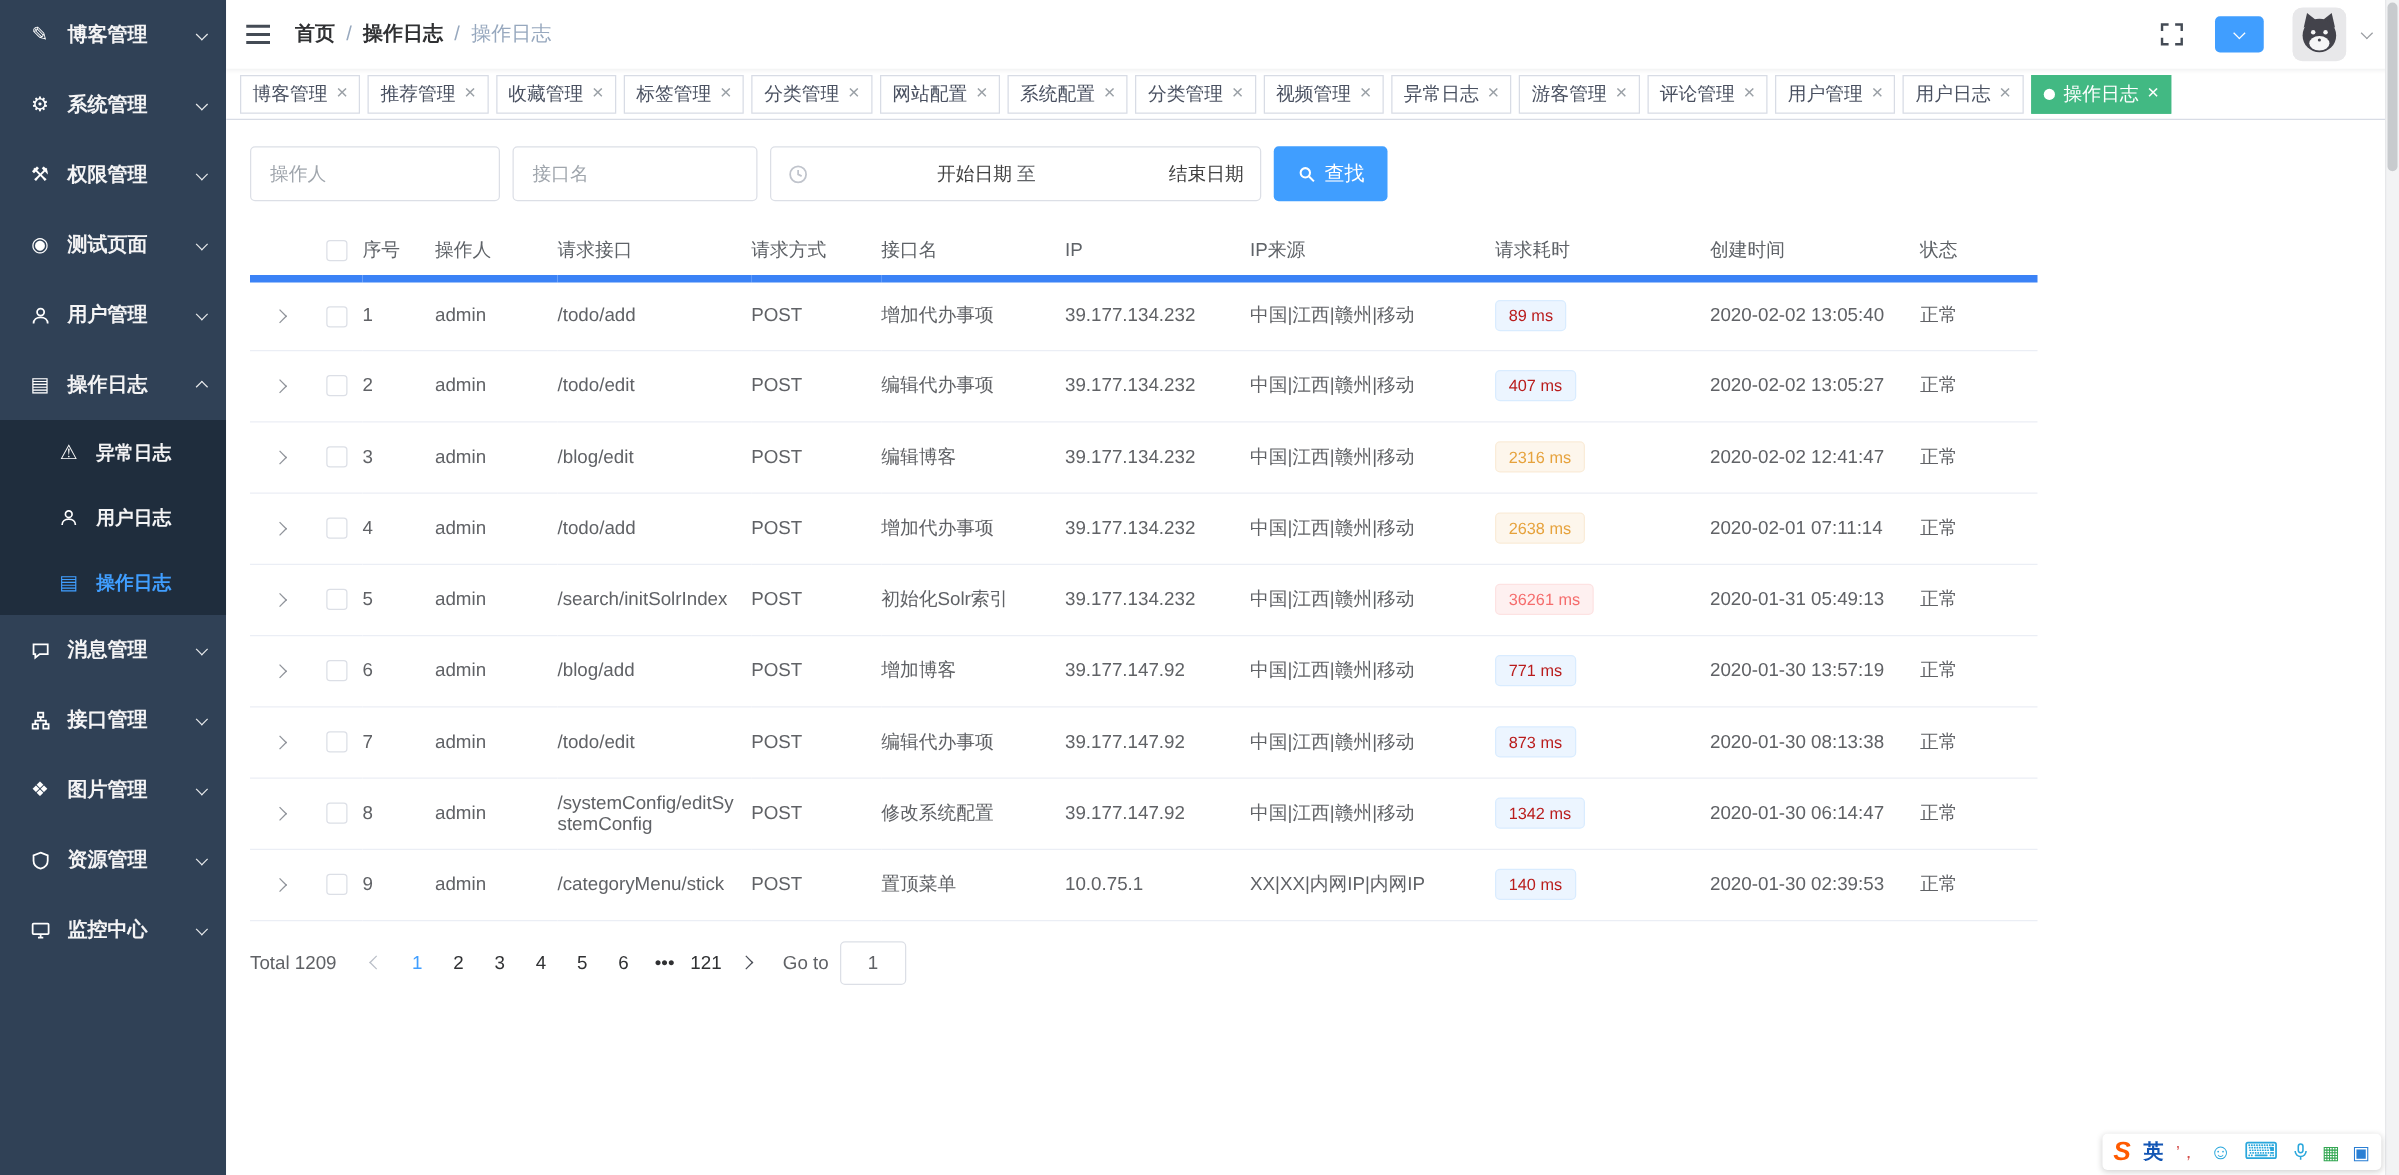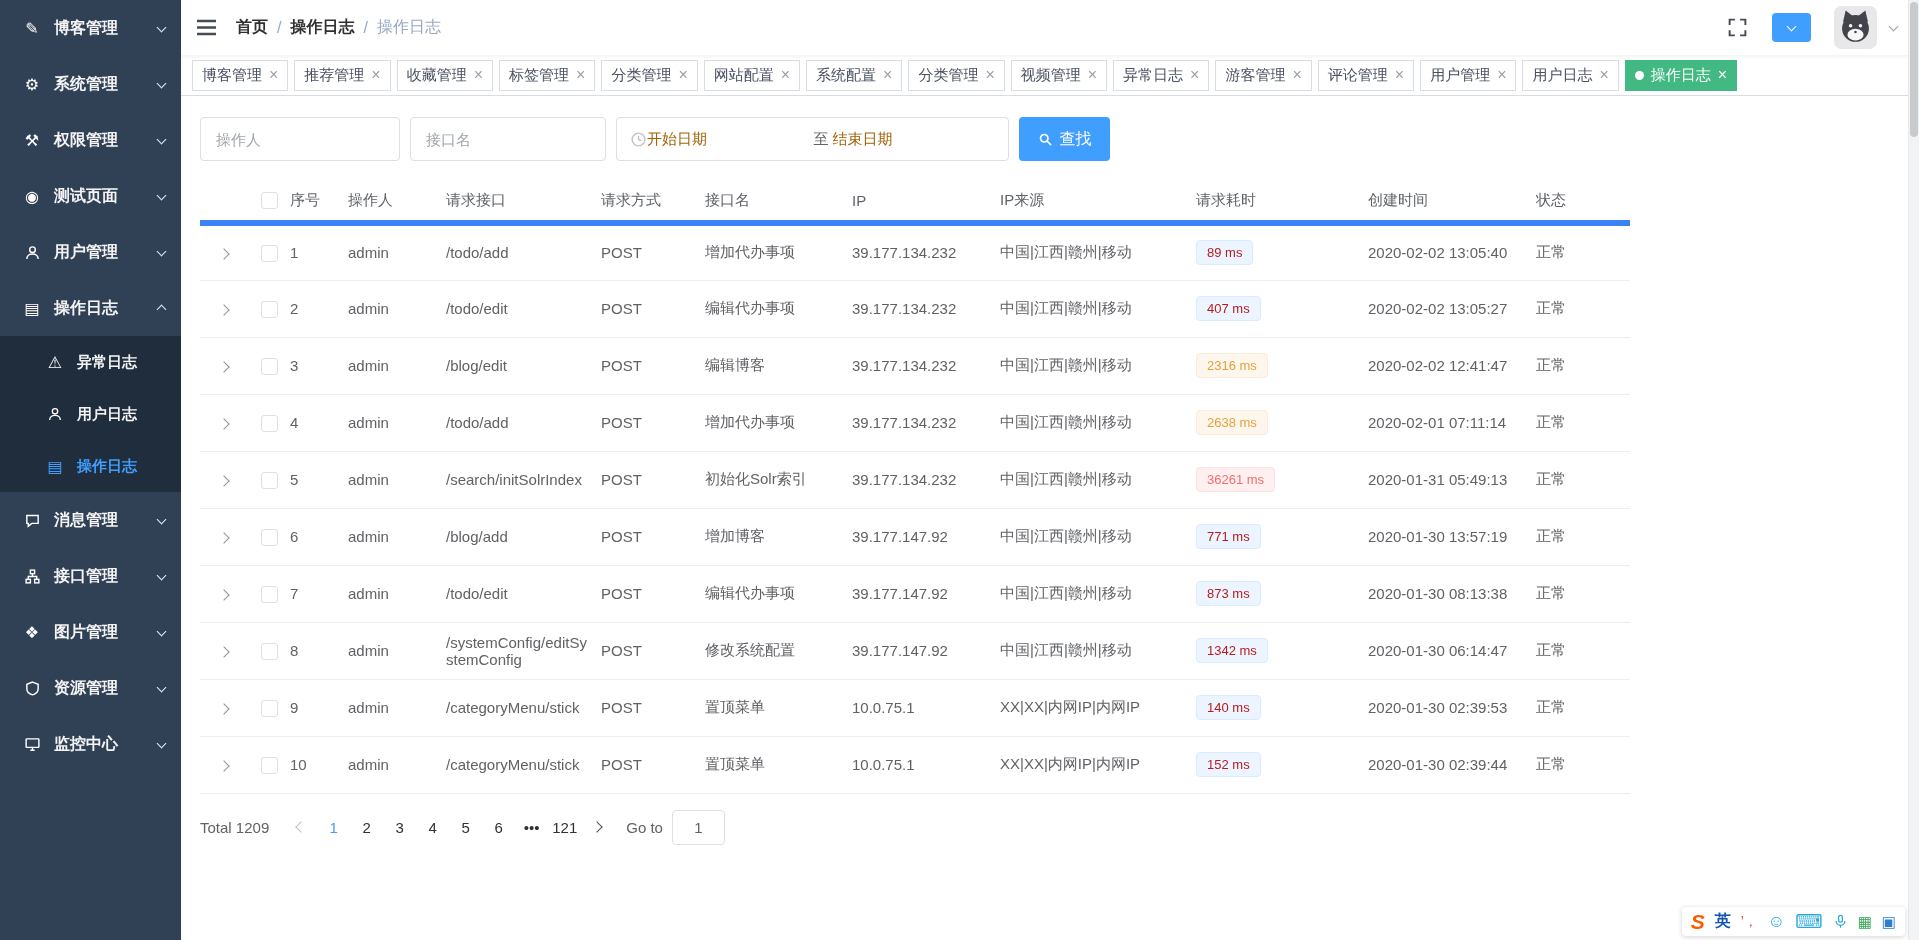--- a/index.html
+++ b/index.html
@@ -48,21 +48,21 @@
   .tag.active .tag-close{color:#fff;}
 
   
   .content{flex:1;padding:21px 0 0 19px;overflow:hidden;background:#fff;}
   .filter-row{display:flex;align-items:center;}
   .input{height:44px;border:1px solid #dcdfe6;border-radius:4px;padding:0 15px;font-size:15px;color:#606266;outline:none;font-family:inherit;background:#fff;}
   .input::placeholder{color:#a0a6ad;}
   .operator-input{width:200px;margin-right:10px;}
   .apiname-input{width:196px;margin-right:10px;}
   .date-range{width:393px;height:44px;border:1px solid #dcdfe6;border-radius:4px;display:flex;align-items:center;padding:0 13px;margin-right:10px;cursor:pointer;background:#fff;}
-  .date-ph{flex:1;text-align:left;color:#a16207;font-size:15px;}
+  .date-ph{flex:1;text-align:right;color:#404040;font-size:15px;}
   .date-sep{color:#606266;font-size:15px;padding:0 4px;}
   .search-btn{height:44px;width:91px;border:none;border-radius:4px;background:#409eff;color:#fff;font-size:16px;display:flex;align-items:center;justify-content:center;gap:7px;cursor:pointer;font-family:inherit;}
 
   
   .log-table{width:1430px;border-collapse:collapse;table-layout:fixed;margin-top:19px;}
   .log-table th{height:43px;text-align:left;font-size:15px;font-weight:400;color:#5f6368;border-bottom:6px solid #3b82f6;padding:0 10px 0 0;}
   .log-table td{height:57px;font-size:15px;color:#606266;border-bottom:1px solid #ebeef5;padding:8px 10px 8px 0;}
   .log-table .c-exp,.log-table .c-chk{text-align:center;padding:0;}
   .arrow-right{display:inline-block;width:8px;height:8px;border-top:1.6px solid #8f939a;border-right:1.6px solid #8f939a;transform:rotate(45deg);cursor:pointer;}
   .checkbox{display:inline-block;width:17px;height:17px;border:1px solid #dcdfe6;border-radius:3px;background:#fff;cursor:pointer;vertical-align:middle;}
@@ -538,36 +538,20 @@
               <td>置顶菜单</td>
               <td>10.0.75.1</td>
               <td>XX|XX|内网IP|内网IP</td>
               <td>
                 <span class="dur info">140 ms</span>
               </td>
               <td>2020-01-30 02:39:53</td>
               <td>正常</td>
             </tr>
 
-            <tr>
-              <td class="c-exp"><span class="arrow-right"></span></td>
-              <td class="c-chk"><span class="checkbox"></span></td>
-              <td>10</td>
-              <td>admin</td>
-              <td class="api-cell">/categoryMenu/stick</td>
-              <td>POST</td>
-              <td>置顶菜单</td>
-              <td>10.0.75.1</td>
-              <td>XX|XX|内网IP|内网IP</td>
-              <td>
-                <span class="dur info">152 ms</span>
-              </td>
-              <td>2020-01-30 02:39:44</td>
-              <td>正常</td>
-            </tr>
           </tbody>
       </table>
 
       <div class="pagination">
         <span class="pg-total">Total 1209</span>
         <span class="pg-arrow">
             <i class="chev-l"></i>
           </span>
         <span class="pg-pages">
 

